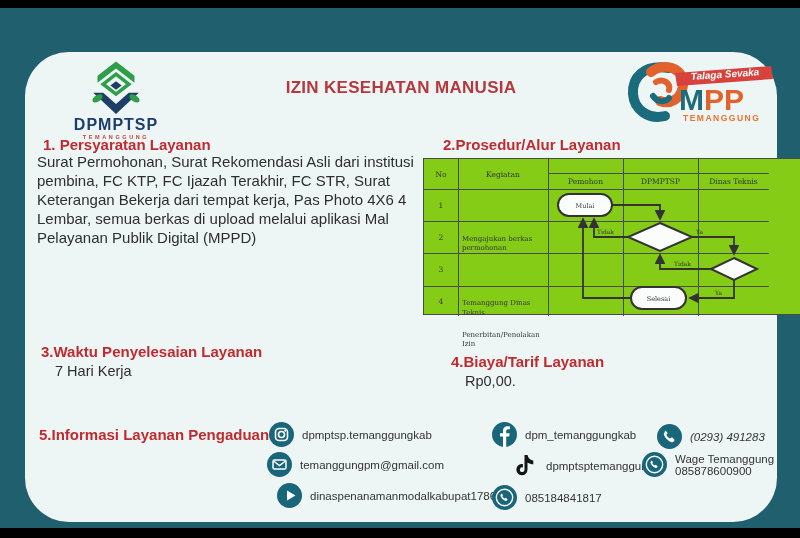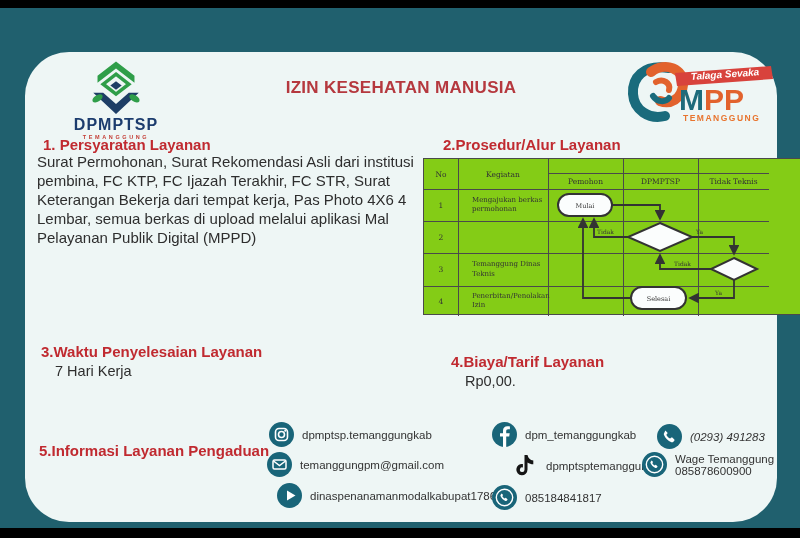--- a/index.html
+++ b/index.html
@@ -28,21 +28,21 @@
 
   
   .ptable { position:absolute; left:398px; top:106px; width:383px; height:157px;
             background:#84cc16; border:1px solid #4a4a4a;
             font-family:"DejaVu Serif", serif; color:#333; }
   .ptable .vline, .ptable .hline { position:absolute; background:#4a4a4a; }
   .ptable .vline { width:1px; top:0; height:157px; }
   .ptable .hline { height:1px; }
   .ptable .cell { position:absolute; display:flex; align-items:center; justify-content:center;
                   text-align:center; font-size:7.5px; }
-  .ptable .cell.left { justify-content:flex-start; text-align:left; padding-left:14px; font-size:7px; line-height:1.3; }
+  .ptable .cell.left { justify-content:flex-start; text-align:left; padding-left:4px; font-size:7px; line-height:1.3;margin-top:39px; }
   .flow-svg { position:absolute; left:0; top:0; pointer-events:none; }
 
   
   .contact { position:absolute; display:flex; align-items:center; gap:8px; }
   .contact .label { font-size:11.5px; color:#333; }
   .contact .label .l2 { display:block; }
   .cicon { width:25px; height:25px; flex:0 0 25px; }
 
   svg text { font-family:"DejaVu Serif", serif; }
   .mpp-text { font-family:"Liberation Sans", sans-serif; }
@@ -95,21 +95,21 @@
       <div class="hline" style="left:124px; top:14px; width:221px;"></div>
       <div class="hline" style="left:0; top:30px; width:345px;"></div>
       <div class="hline" style="left:0; top:62px; width:345px;"></div>
       <div class="hline" style="left:0; top:94px; width:345px;"></div>
       <div class="hline" style="left:0; top:127px; width:345px;"></div>
 
       <div class="cell" style="left:0; top:0; width:34px; height:30px;">No</div>
       <div class="cell" style="left:34px; top:0; width:90px; height:30px;">Kegiatan</div>
       <div class="cell" style="left:124px; top:14px; width:75px; height:16px;">Pemohon</div>
       <div class="cell" style="left:199px; top:14px; width:75px; height:16px;">DPMPTSP</div>
-      <div class="cell" style="left:274px; top:14px; width:71px; height:16px;">Tidak Teknis</div>
+      <div class="cell" style="left:274px; top:14px; width:71px; height:16px;">Dinas Teknis</div>
 
       <div class="cell" style="left:0; top:30px; width:34px; height:32px;">1</div>
       <div class="cell left" style="left:34px; top:30px; width:90px; height:32px;">Mengajukan berkas permohonan</div>
       <div class="cell" style="left:0; top:62px; width:34px; height:32px;">2</div>
       <div class="cell" style="left:0; top:94px; width:34px; height:33px;">3</div>
       <div class="cell left" style="left:34px; top:94px; width:90px; height:33px;">Temanggung Dinas Teknis</div>
       <div class="cell" style="left:0; top:127px; width:34px; height:30px;">4</div>
       <div class="cell left" style="left:34px; top:127px; width:90px; height:30px;">Penerbitan/Penolakan Izin</div>
 
       <svg class="flow-svg" width="345" height="157" viewBox="0 0 345 157">
@@ -138,21 +138,21 @@
         <text x="291" y="136" font-size="6" fill="#333">Ya</text>
       </svg>
     </div>
 
     <div class="h-red" style="left:16px; top:291px;">3.Waktu Penyelesaian Layanan</div>
     <div class="val" style="left:30px; top:311px;">7 Hari Kerja</div>
 
     <div class="h-red" style="left:426px; top:301px;text-align:center;">4.Biaya/Tarif Layanan</div>
     <div class="val" style="left:440px; top:321px;">Rp0,00.</div>
 
-    <div class="h-red" style="left:14px; top:390px;">5.Informasi Layanan Pengaduan</div>
+    <div class="h-red" style="left:14px; top:374px;">5.Informasi Layanan Pengaduan</div>
 
     <div class="contact" style="left:242px; top:400px;">
       <svg class="cicon" viewBox="0 0 25 25">
         <circle cx="12.5" cy="12.5" r="12.5" fill="#196579"></circle>
         <rect x="6" y="8" width="13" height="9" rx="1.5" fill="none" stroke="#fff" stroke-width="1.5"></rect>
         <path d="M6.5 9 L12.5 13.5 L18.5 9" fill="none" stroke="#fff" stroke-width="1.5"></path>
       </svg>
       <span class="label">temanggungpm@gmail.com</span>
     </div>
     <div class="contact" style="left:244px; top:370px;">

